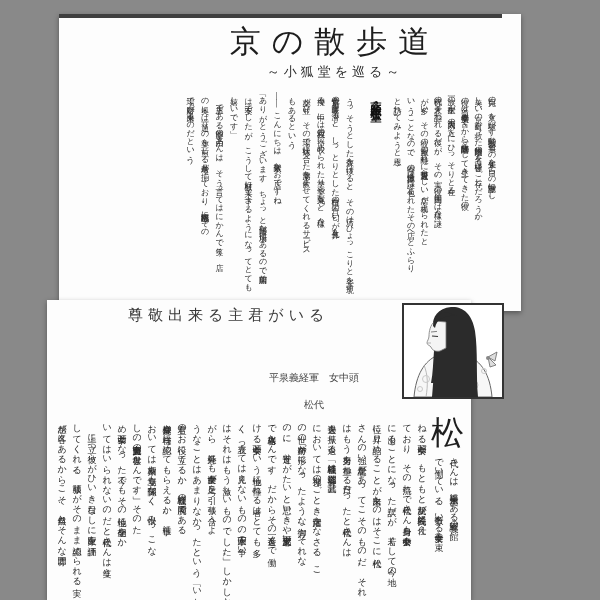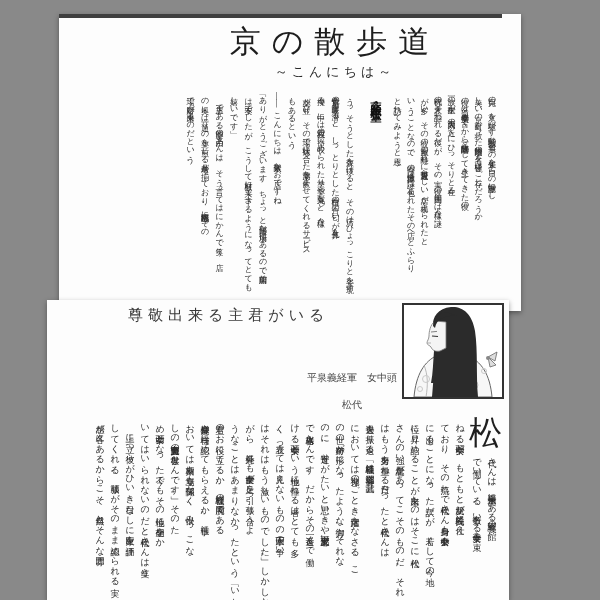--- a/index.html
+++ b/index.html
@@ -1,20 +1,20 @@
 <!DOCTYPE html>
 <html style="--background: #898989; --page: #fdfdfd; --ink: #2b2b2b; --edge_bar: #3e3e3e;"><head>
 <meta charset="utf-8">
 <style>
   html,body{margin:0;padding:0;background:#555;}
   #stage{position:relative;width:600px;height:600px;background:var(--background,#898989);overflow:hidden;
          font-family:"DejaVu Serif","Liberation Serif",serif;}
   .page{position:absolute;background:var(--page,#fdfdfd);box-shadow:0 2px 5px rgba(0,0,0,.38);}
   #page1{left:28px;top:14px;width:462px;height:297px;margin-left:31px;}
-  #page2{left:47px;top:300px;width:462px;height:300px;}
+  #page2{left:47px;top:300px;width:388px;height:300px;padding-left:36px;}
 
   
   #p1-bar{position:absolute;top:0;left:0;width:443px;height:4px;background:var(--edge_bar,#3e3e3e);}
   #p1-title{position:absolute;top:7px;left:90px;right:0;text-align:center;
             font-size:31px;letter-spacing:11px;color:#1d1d1d;font-weight:500;white-space:nowrap;}
   #p1-subtitle{position:absolute;top:49px;left:90px;right:0;text-align:center;
                font-size:13px;letter-spacing:4px;color:#2a2a2a;}
   #p1-body{position:absolute;top:78px;right:23px;height:219px;width:345px;}
   .vtext{writing-mode:vertical-rl;white-space:pre;color:var(--ink,#2b2b2b);position:absolute;top:0;}
   #p1-intro{right:0;height:219px;font-size:8px;letter-spacing:-0.5px;line-height:13.5px;}
@@ -42,21 +42,21 @@
   #p2-rest{right:33px;top:0;height:183px;font-size:9px;letter-spacing:0;line-height:15px;}
 </style>
 </head>
 <body>
 
 <div id="stage">
 
   <div id="page1" class="page">
     <div id="p1-bar"></div>
     <div id="p1-title">京の散歩道</div>
-    <div id="p1-subtitle">～こんにちは～</div>
+    <div id="p1-subtitle">～小狐堂を巡る～</div>
     <div id="p1-body">
       <div id="p1-intro" class="vtext">先日の、京を騒がす大騒動。手負いの朱雀を自らの守護獣にし、
 美しい京の町を救った陰陽師の名を皆様はご存じだろうか。
 彼の名は安倍泰親。古くから陰陽師一族として生きてきた彼の
 一族の生家が、大内裏の近くにひっそりと在る。
 稀代の天才と謳われる彼だが、その実、彼の周囲には様々な謎
 が多い。その彼の屋敷の離れに最近可愛らしい店が構えられたと
 いうことなので、今回の散歩道は謎に包まれたその店へとふらり
 と訪れてみようと思う。</div>
       <div id="p1-heading" class="vtext">薬師・小狐堂</div>

